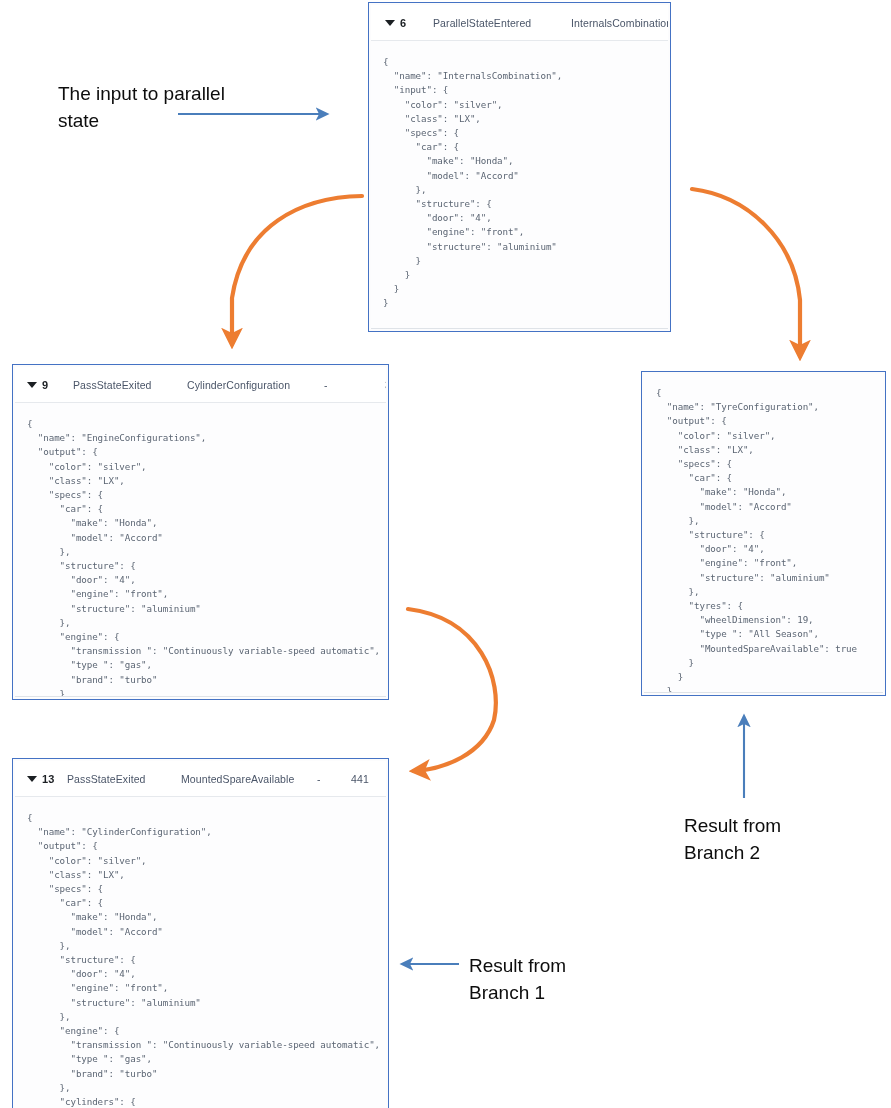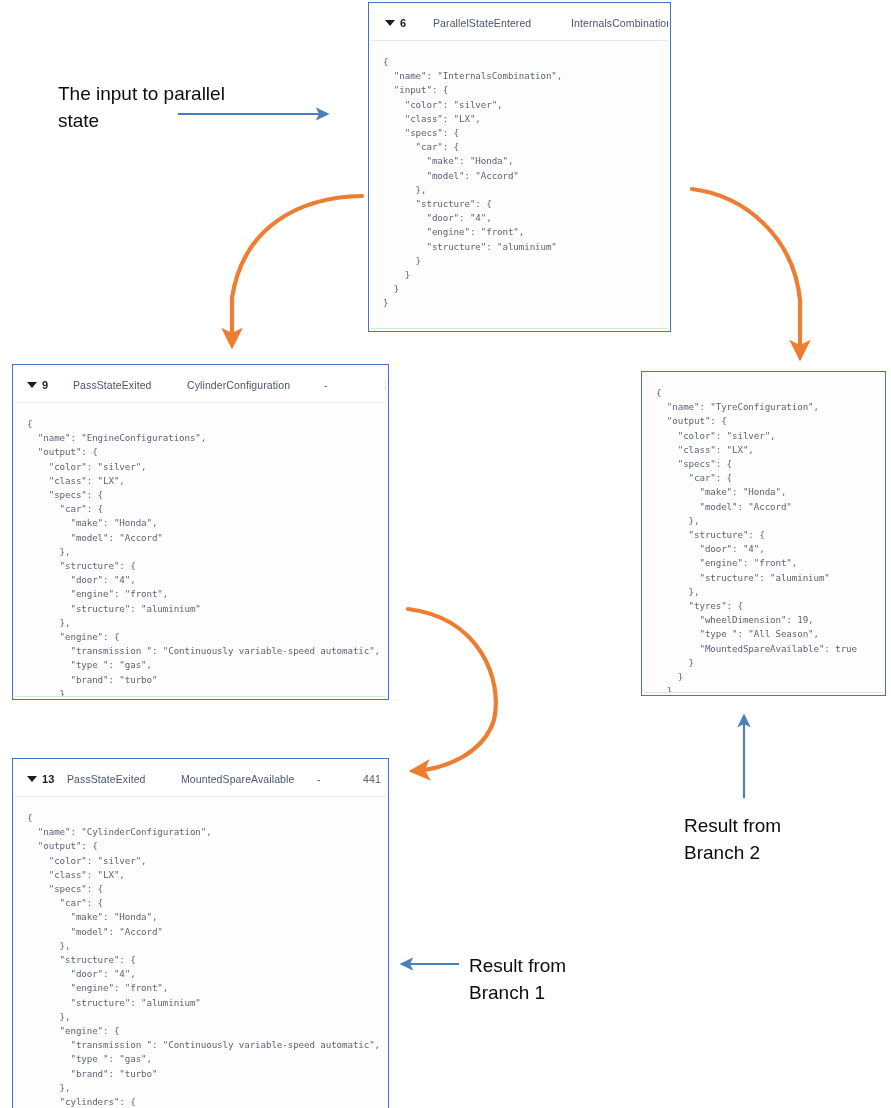--- a/index.html
+++ b/index.html
@@ -99,21 +99,21 @@
   #panel-engine .c0 { left: 12px; }
   #panel-engine .c1 { left: 58px; }
   #panel-engine .c2 { left: 172px; }
   #panel-engine .c3 { left: 309px; }
   #panel-engine .c4 { left: 370px; }
 
   #panel-cylinder .c0 { left: 12px; }
   #panel-cylinder .c1 { left: 52px; }
   #panel-cylinder .c2 { left: 166px; }
   #panel-cylinder .c3 { left: 302px; }
-  #panel-cylinder .c4 { left: 348px; }
+  #panel-cylinder .c4 { left: 336px; }
 
   
   .anno {
     position: absolute;
     font-family: "Liberation Sans", sans-serif;
     font-size: 19px;
     line-height: 27px;
     color: #0d0d0d;
     white-space: pre-line;
   }

